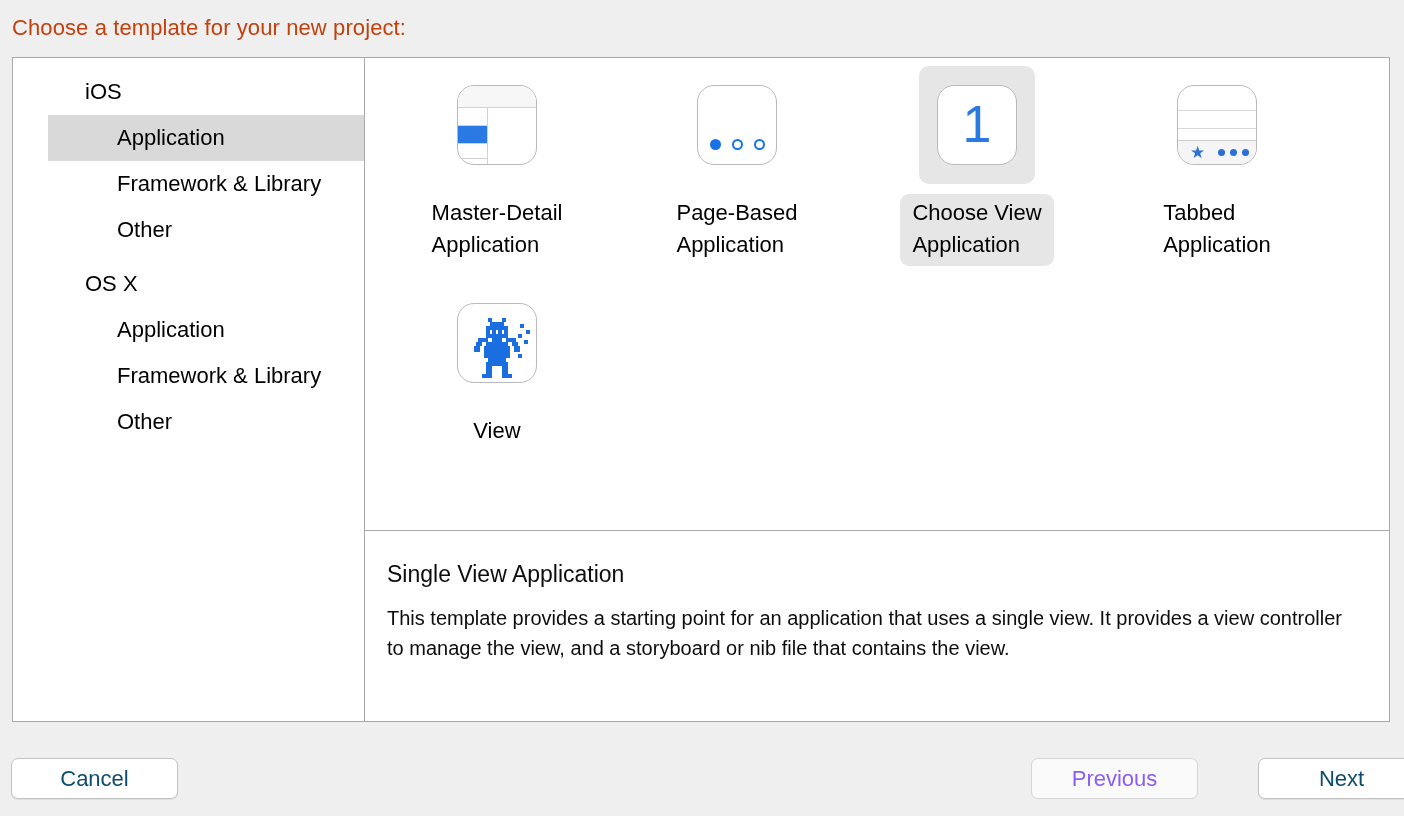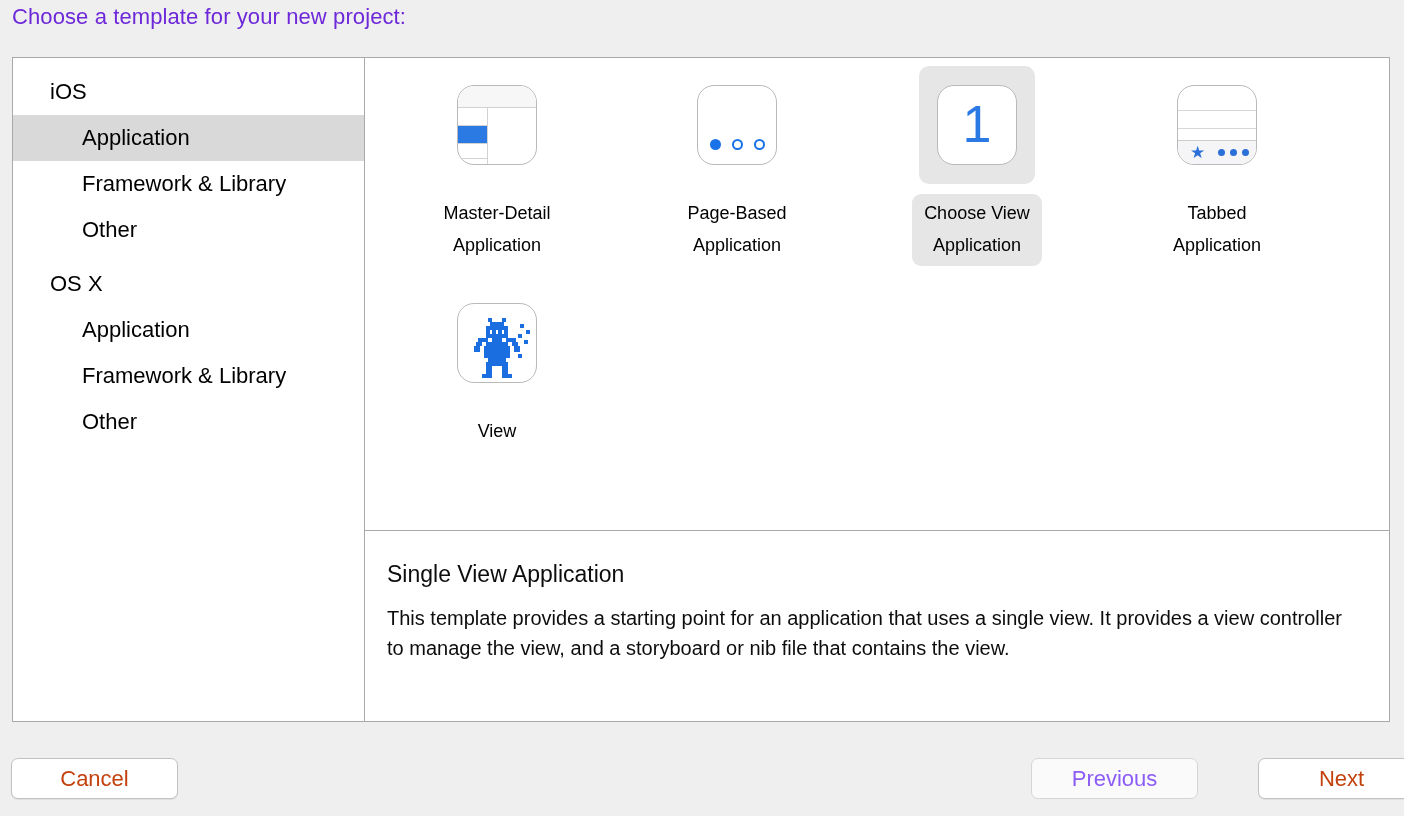--- a/index.html
+++ b/index.html
@@ -13,25 +13,25 @@
     font-family: "Liberation Sans", sans-serif;
     color: #000;
     overflow: hidden;
     position: relative;
   }
 
   
   .prompt {
     position: absolute;
     left: 12px;
-    top: 2px;
+    top: 13px;
     font-size: 22px;
     line-height: 30px;
     letter-spacing: 0.1px;
-    color: #6d28d9;
+    color: #c2410c;
     white-space: nowrap;
   }
 
   
   .panel {
     position: absolute;
     left: 12px;
     top: 57px;
     width: 1378px;
     height: 665px;
@@ -51,20 +51,21 @@
     position: relative;
   }
   .side-row {
     height: 46px;
     display: flex;
     align-items: center;
     font-size: 22px;
     line-height: 46px;
     white-space: nowrap;
     color: #000;
+    margin-left: 35px;
   }
   .side-row.group {
     padding-left: 37px;
   }
   .side-row.child {
     padding-left: 69px;
   }
   .side-row.selected {
     background: #d9d9d9;
   }
@@ -107,23 +108,22 @@
     align-items: center;
     justify-content: center;
     border-radius: 10px;
   }
   .tile.selected .icon-wrap {
     background: #e6e6e6;
   }
 
   .tile-label {
     margin-top: 10px;
-    font-size: 18px;
+    font-size: 22px;
     line-height: 32px;
-    text-align: center;
     padding: 3px 12px 5px 12px;
     border-radius: 9px;
     white-space: pre-line;
   }
   .tile.selected .tile-label {
     background: #e6e6e6;
   }
 
   
   .ic {
@@ -275,21 +275,21 @@
     position: absolute;
     top: 0;
     height: 41px;
     border-radius: 7px;
     border: 1px solid #c2c2c2;
     background: #ffffff;
     box-shadow: 0 1px 1px rgba(0,0,0,0.07);
     font-size: 22px;
     line-height: 39px;
     text-align: center;
-    color: #c2410c;
+    color: #0c4a6e;
     box-sizing: border-box;
     cursor: default;
   }
   .btn.cancel { left: 11px; width: 167px; }
   .btn.previous {
     left: 1031px;
     width: 167px;
     color: #8b5cf6;
     background: #fafafa;
     border-color: #d6d6d6;

